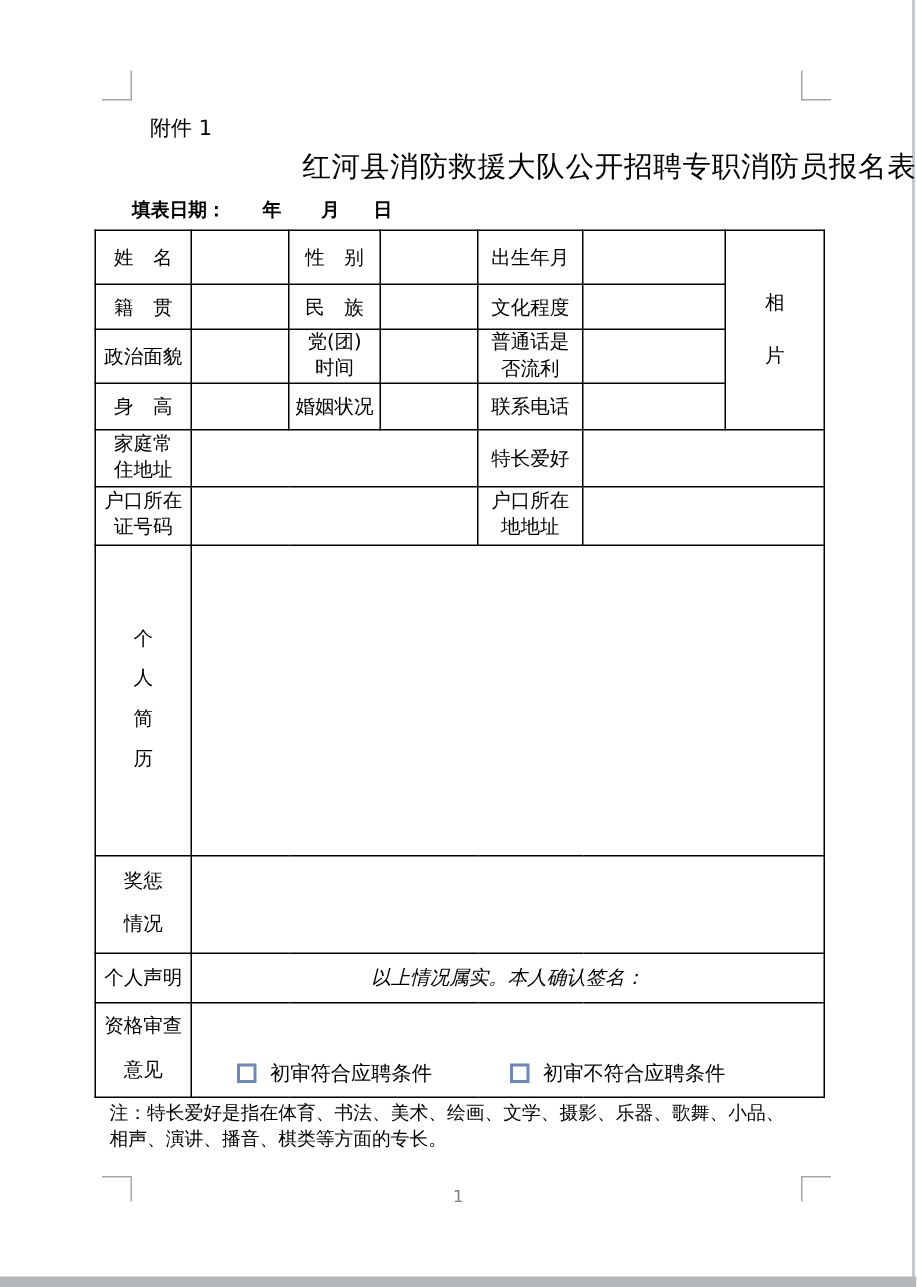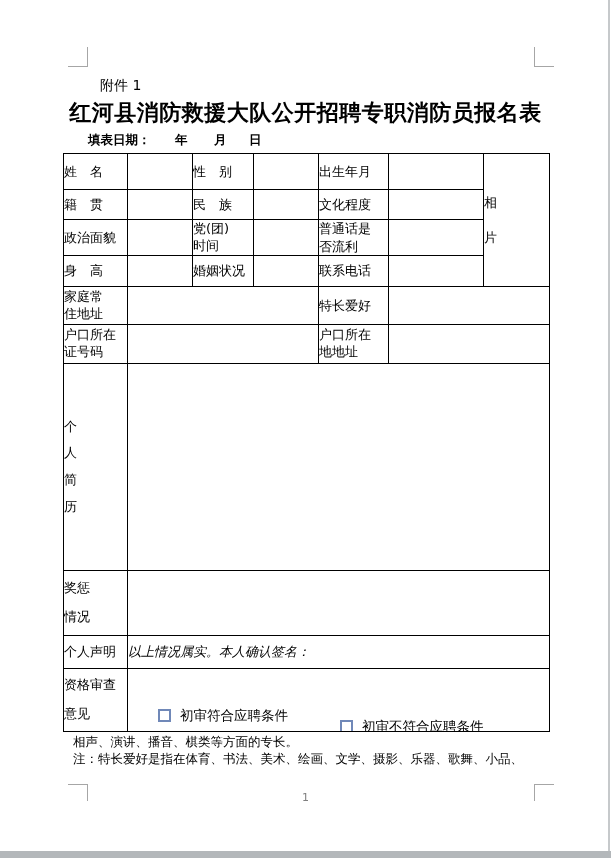--- a/index.html
+++ b/index.html
@@ -15,48 +15,48 @@
   .corner { position:absolute; }
   .corner.tl { left:68px; top:47px;  width:20px; height:20px; border-right:1px solid #a6a6a6; border-bottom:1px solid #a6a6a6; }
   .corner.tr { left:534px; top:47px; width:20px; height:20px; border-left:1px solid #a6a6a6;  border-bottom:1px solid #a6a6a6; }
   .corner.bl { left:68px; top:784px; width:20px; height:17px; border-right:1px solid #a6a6a6; border-top:1px solid #a6a6a6; }
   .corner.br { left:534px; top:784px; width:20px; height:17px; border-left:1px solid #a6a6a6;  border-top:1px solid #a6a6a6; }
   .page-right-edge { position:absolute; left:608px; top:0; width:2px; height:852px; background:#c6c9cb; }
   .page-bottom-strip { position:absolute; left:0; top:851px; width:611px; height:7px; background:#b3b7ba; }
 
   
   .attachment { position:absolute; left:100px; top:77px; font-size:14px; }
-  .doc-title { position:absolute; left:0; top:98px; width:611px; text-align:center;
-               font-size:22px; font-weight:bold; letter-spacing:0.5px; }
+  .doc-title { position:absolute; left:0; top:98px; width:611px; text-align:right;
+               font-size:19px; font-weight:normal; letter-spacing:0.5px; }
   .date-line { position:absolute; left:88px; top:132px; height:16px; width:220px;
                font-size:12.5px; font-weight:bold; }
   .date-line span { position:absolute; top:0; }
   .dl-prefix { left:0; }
   .dl-year  { left:87px; }
   .dl-month { left:126px; }
   .dl-day   { left:161px; }
 
   
   table.form { position:absolute; left:63px; top:153px; width:486px;
                border-collapse:collapse; table-layout:fixed; }
-  table.form td { border:1px solid #000; text-align:left; vertical-align:middle;
+  table.form td { border:1px solid #000; text-align:center; vertical-align:middle;
                   font-size:13px; padding:0; overflow:hidden; }
   .pre { white-space:pre-line; }
   td.lbl-sm  { font-size:12px; line-height:1.25; }
   td.lbl-xs  { font-size:10.5px; line-height:1.35; }
   td.two-line { line-height:1.3;margin-left:46px; }
   td.photo-cell { font-size:13px; line-height:1.35; }
   td.resume-lbl { line-height:2.05; }
   td.gap-two { line-height:1.12; }
   td.left-text { text-align:left; padding-left:9px;font-style:italic; }
   td.review-cell { position:relative; }
   .review-inner { position:relative; width:100%; height:100%; }
   .rv { position:absolute; font-size:13.5px; white-space:nowrap; }
   .rv-opt1 { left:30px;  top:7px; }
-  .rv-opt2 { left:212px; top:18px; }
+  .rv-opt2 { left:212px; top:7px; }
   .checkbox { display:inline-block; width:13px; height:13px; border:2px solid #7088b8;
               background:#fff; vertical-align:-2px; margin-right:9px; }
 
   
   .note { position:absolute; left:73px; top:733px; width:470px;
           font-size:12.5px; line-height:17px; }
   .page-number { position:absolute; left:0; top:791px; width:611px; text-align:center;
                  font-size:11px; color:#7f7f7f; }
 </style>
 </head>
@@ -167,17 +167,17 @@
         <span class="rv rv-opt1"><span class="checkbox"></span><span>初审符合应聘条件</span></span>
         <span class="rv rv-opt2"><span class="checkbox"></span><span>初审不符合应聘条件</span></span>
 
       </div>
     </td>
   </tr>
 </tbody>
   </table>
 
 <div class="note">
+  <div>注：特长爱好是指在体育、书法、美术、绘画、文学、摄影、乐器、歌舞、小品、</div>
   <div>相声、演讲、播音、棋类等方面的专长。</div>
-  <div>注：特长爱好是指在体育、书法、美术、绘画、文学、摄影、乐器、歌舞、小品、</div>
 </div>
 
 <div class="page-number">1</div>
 
 </body></html>

